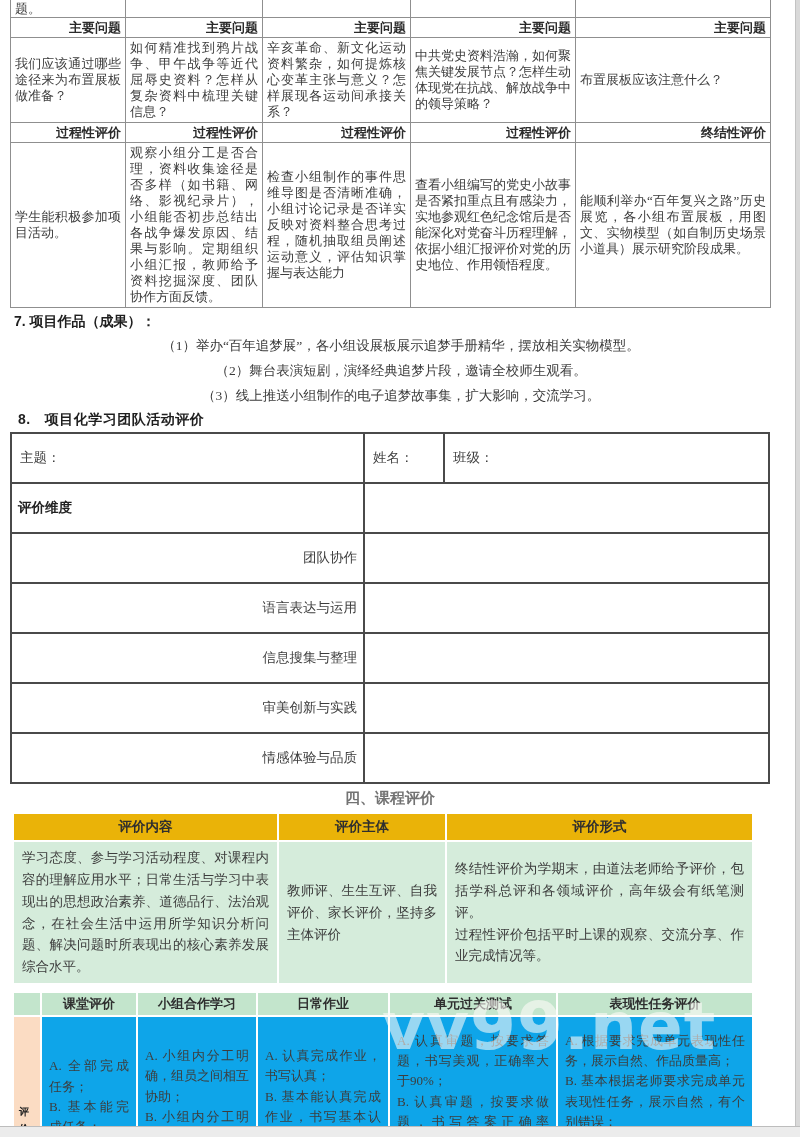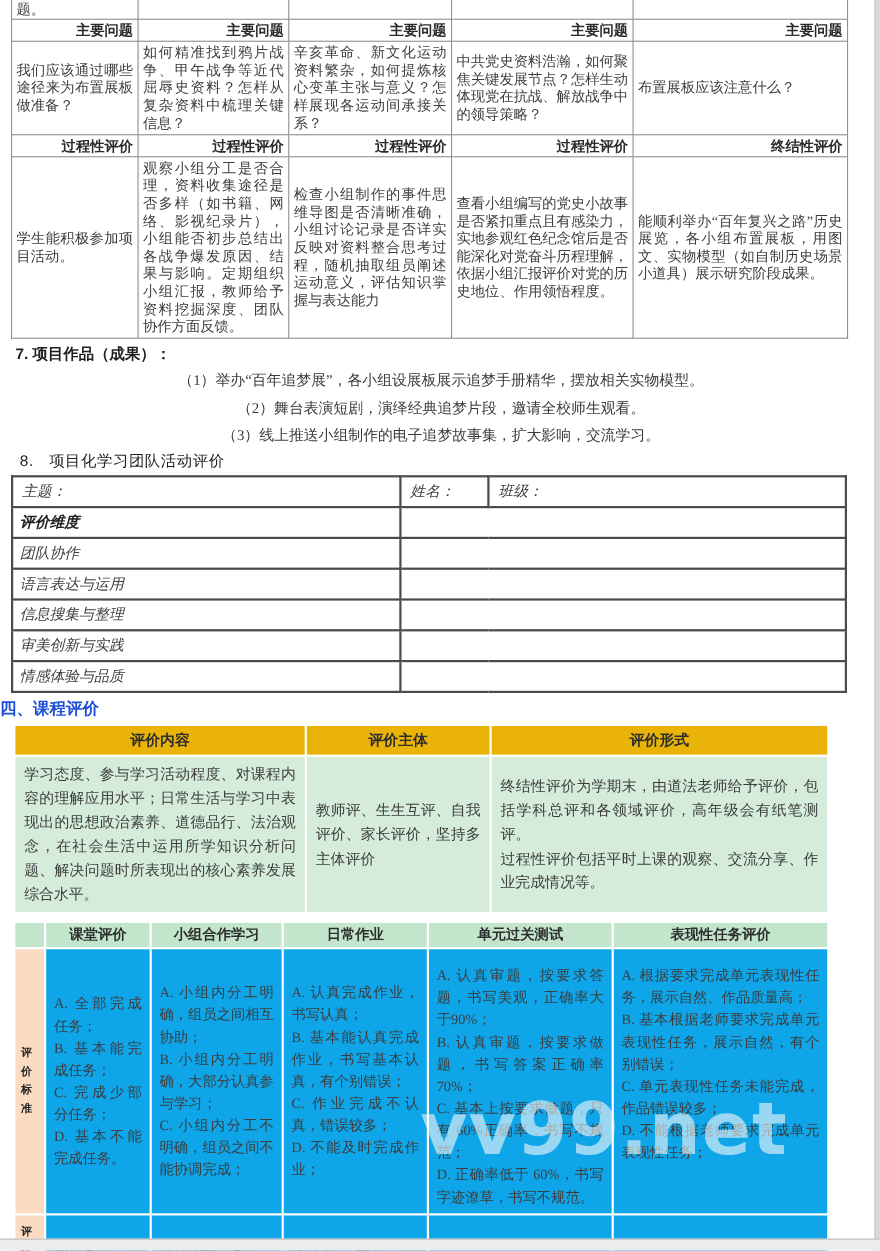--- a/index.html
+++ b/index.html
@@ -22,36 +22,36 @@
     text-align:justify; }
   table.toptable td.hd { font-family:"Liberation Sans","DejaVu Sans",sans-serif;
     font-weight:bold; color:#2b2b2b; text-align:right; line-height:15px; }
   table.toptable tr.partial td { height:14px; line-height:13px; border-top:none; }
   table.toptable tr.hdr td { height:18px; }
 
   
   .sec7-title { font-family:"Liberation Sans","DejaVu Sans",sans-serif; font-weight:bold;
     font-size:14px; color:#1f1f1f; margin:5px 0 2px 14px; }
   .sec7-item { font-size:13.5px; line-height:25px; margin-left:2px; color:#3a3a3a;text-align:center; }
-  .sec8-title { font-family:"Liberation Sans","DejaVu Sans",sans-serif; font-weight:normal;
+  .sec8-title { font-family:"Liberation Sans","DejaVu Sans",sans-serif; font-weight:bold;
     font-size:14px; color:#1f1f1f; margin:3px 0 3px 18px; letter-spacing:.5px; }
   .sec8-title .num { margin-right:14px; }
 
   
   table.team { border-collapse:collapse; table-layout:fixed; width:760px; margin-left:10px;
     font-size:13.5px; }
-  table.team td { border:2px solid #4a4a4a; padding:4px 6px; height:23px;font-style:italic; }
+  table.team td { border:2px solid #4a4a4a; padding:15px 6px; height:23px; }
   table.team td.lbl { text-align:left; padding-left:8px; }
-  table.team td.dim { text-align:left; }
+  table.team td.dim { text-align:right; }
   table.team td.dimhdr { text-align:left;
     font-family:"Liberation Sans","DejaVu Sans",sans-serif; font-weight:bold; color:#222; }
 
   
   .sec4-title { font-family:"Liberation Sans","DejaVu Sans",sans-serif; font-weight:bold;
-    font-size:15px; color:#1d4ed8; width:780px; margin:5px 0 4px 0; }
+    font-size:15px; color:#737373; text-align:center; width:780px; margin:5px 0 4px 0; }
 
   
   table.course { border-collapse:collapse; table-layout:fixed; width:740px; margin-left:12px;
     font-size:13.5px; }
   table.course td { border:2px solid #ffffff; padding:5px 8px; vertical-align:middle; }
   table.course td.ghead { background:#eab308; height:28px; text-align:center;
     font-family:"Liberation Sans","DejaVu Sans",sans-serif; font-weight:bold; color:#2e2e2e;
     padding:2px; }
   table.course td.gbody { background:#d5ecdb; line-height:1.62; text-align:justify; }
   .preline { white-space:pre-line; }

